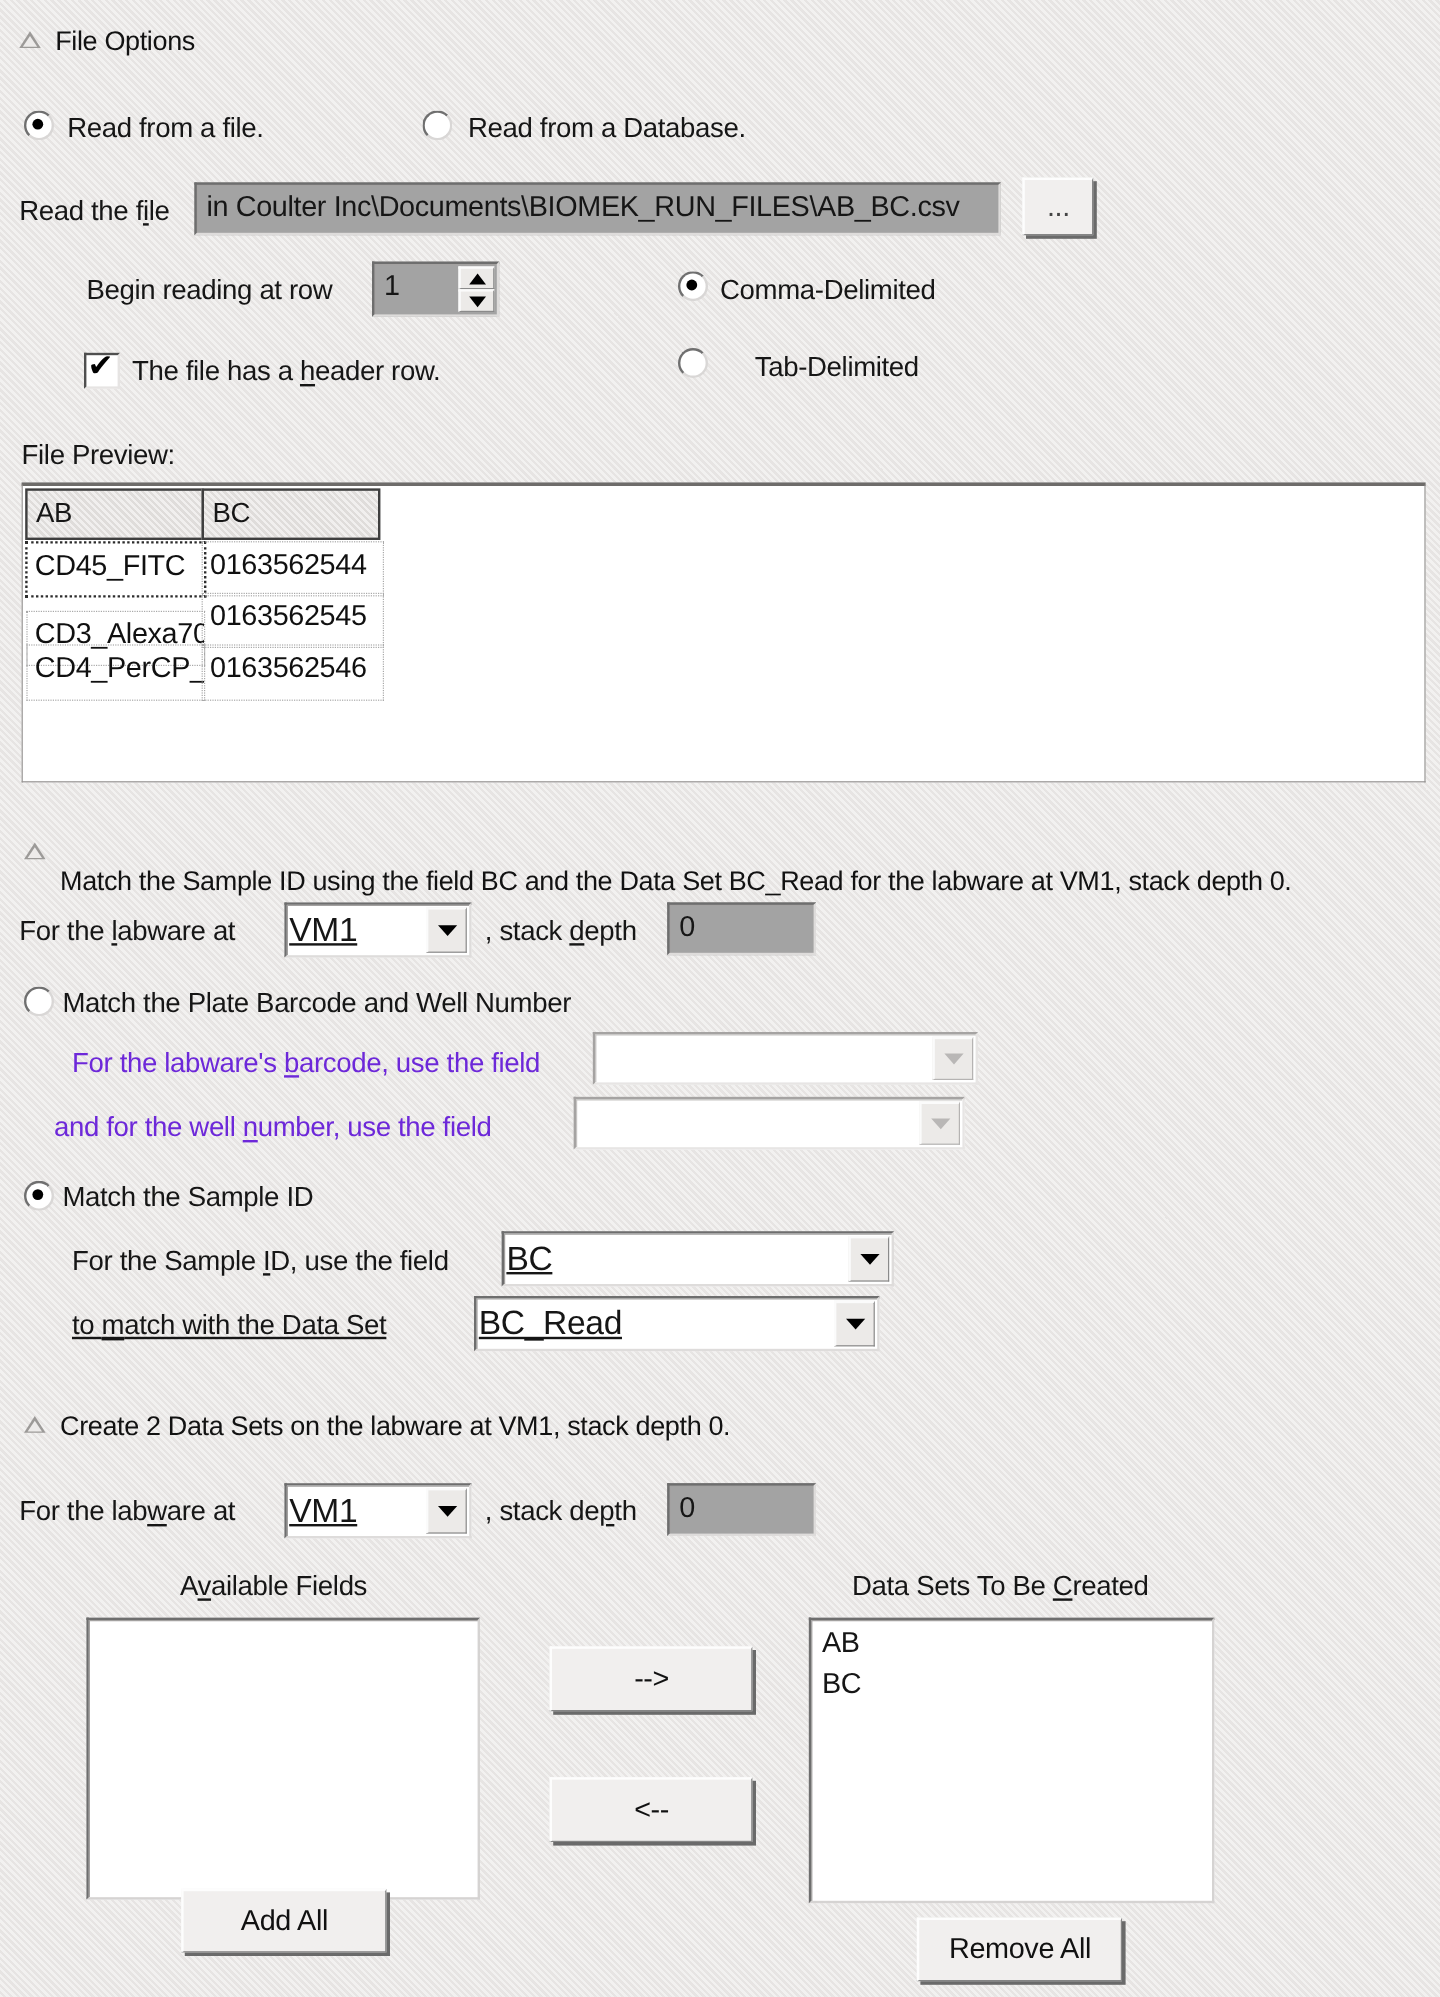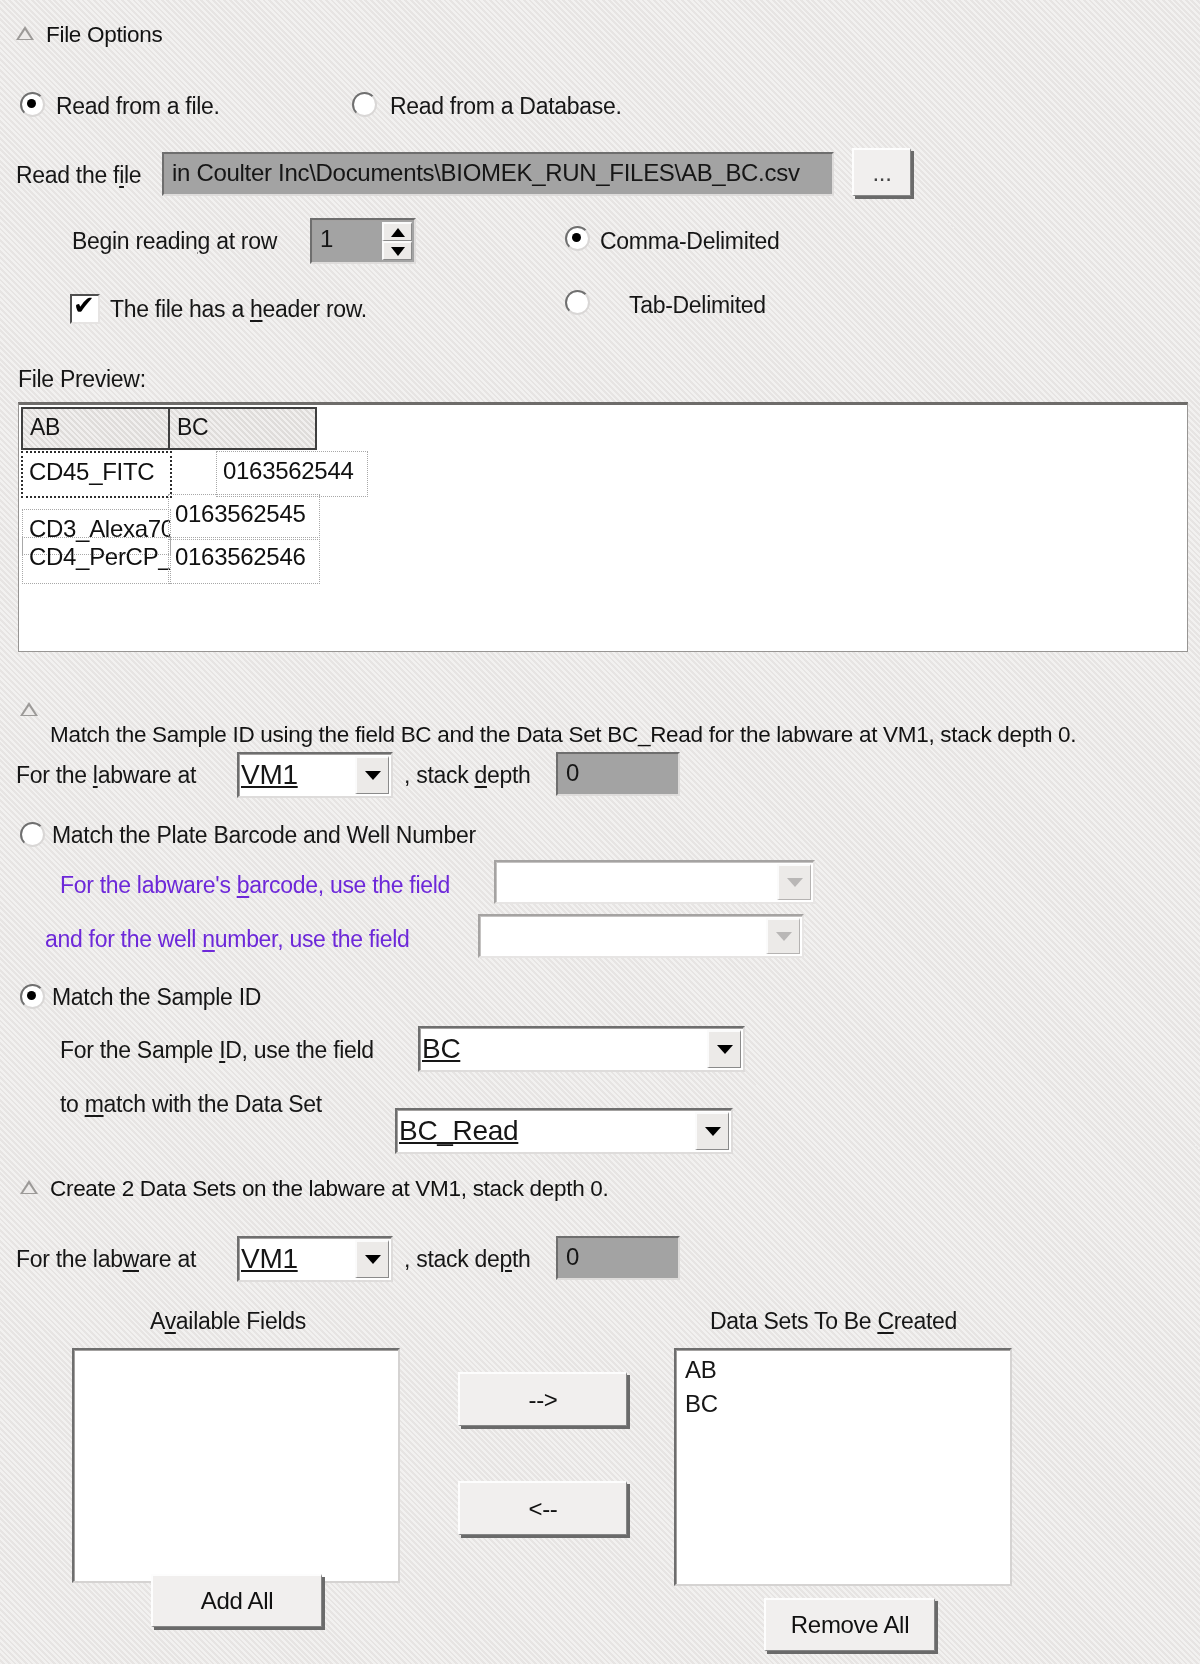--- a/index.html
+++ b/index.html
@@ -106,21 +106,21 @@
 <span class="radio" style="left:565px;top:290px;"></span>
 <div class="lbl" style="left:600px;top:292px;margin-left:29px;">Tab-Delimited</div>
 
 <div class="lbl" style="left:18px;top:366px;">File Preview:</div>
 
 <div class="panel" style="left:18px;top:402px;width:1168px;height:246px;">
   <div class="th-cell" style="left:2px;top:2px;width:138px;height:34px;">AB</div>
   <div class="th-cell" style="left:149px;top:2px;width:138px;height:34px;">BC</div>
 
   <div class="td-cell focus" style="left:2px;top:46px;width:141px;height:38px;">CD45_FITC</div>
-  <div class="td-cell" style="left:149px;top:46px;width:144px;height:39px;margin-left:48px;">0163562544</div>
+  <div class="td-cell" style="left:149px;top:46px;width:144px;height:39px;">0163562544</div>
 
   <div class="td-cell" style="left:3px;top:104px;width:141px;height:39px;">CD3_Alexa70</div>
   <div class="td-cell" style="left:149px;top:89px;width:144px;height:39px;">0163562545</div>
 
   <div class="td-cell" style="left:3px;top:132px;width:141px;height:40px;">CD4_PerCP_</div>
   <div class="td-cell" style="left:149px;top:132px;width:144px;height:40px;">0163562546</div>
 </div>
 
 <span class="collapse" style="left:20px;top:702px;"></span>
 <div class="hdr" style="left:50px;top:698px;margin-top:24px;">Match the Sample ID using the field BC and the Data Set BC_Read for the labware at VM1, stack depth 0.</div>
@@ -156,22 +156,22 @@
 <div class="lbl" style="left:52px;top:984px;">Match the Sample ID</div>
 
 <div class="lbl" style="left:60px;top:1037px;"><span>For the Sample </span><span class="u">I</span><span>D, use the field</span></div>
 <div class="combo" style="left:418px;top:1026px;width:323px;height:42px;">
   <span class="combo-txt">BC</span>
   <span class="combo-btn">
       <i class="tri-down"></i>
     </span>
 </div>
 
-<div class="lbl" style="left:60px;top:1091px;"><span>to </span><span class="u">m</span><span>atch with the Data Set</span></div>
-<div class="combo" style="left:395px;top:1080px;width:334px;height:42px;margin-top:28px;">
+<div class="lbl" style="left:60px;top:1091px;text-decoration:underline;"><span>to </span><span class="u">m</span><span>atch with the Data Set</span></div>
+<div class="combo" style="left:395px;top:1080px;width:334px;height:42px;">
   <span class="combo-txt">BC_Read</span>
   <span class="combo-btn">
       <i class="tri-down"></i>
     </span>
 </div>
 
 <span class="collapse" style="left:20px;top:1180px;"></span>
 <div class="hdr" style="left:50px;top:1176px;">Create 2 Data Sets on the labware at VM1, stack depth 0.</div>
 
 <div class="lbl" style="left:16px;top:1246px;"><span>For the lab</span><span class="u">w</span><span>are at</span></div>

